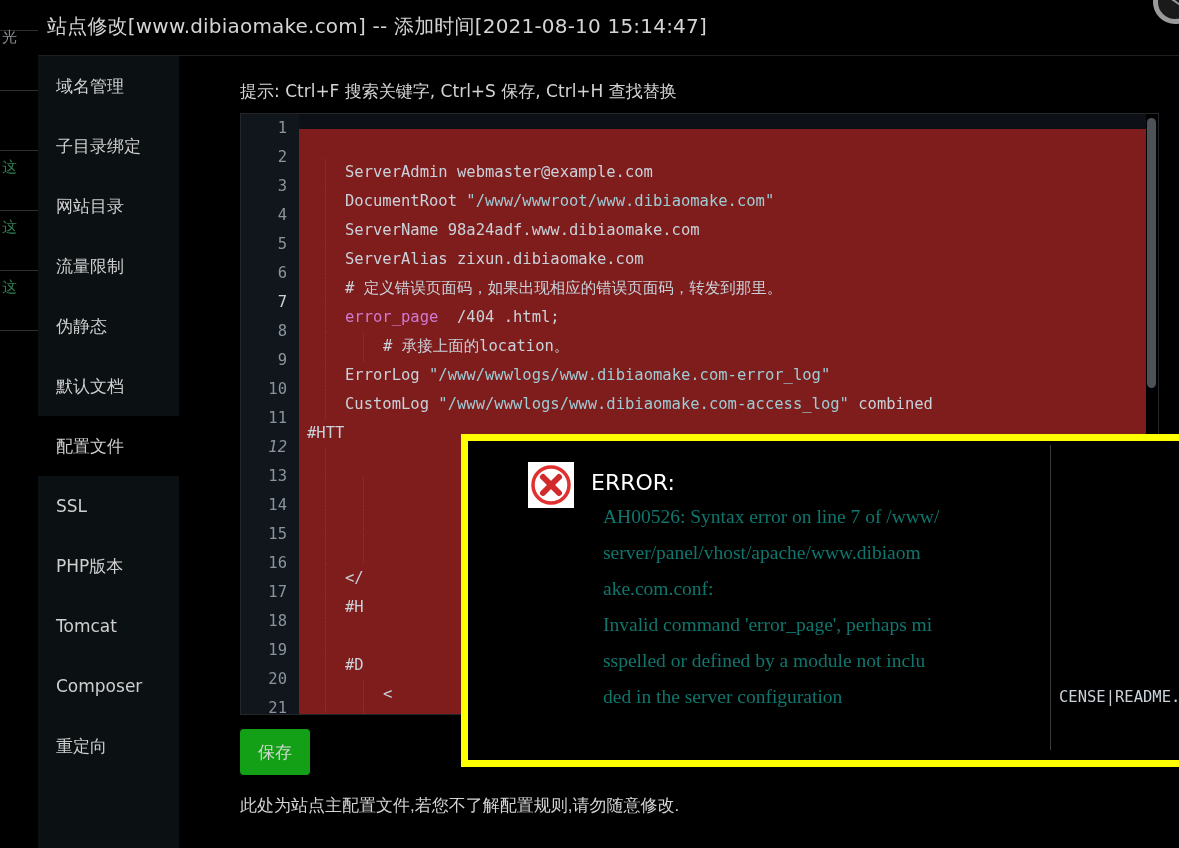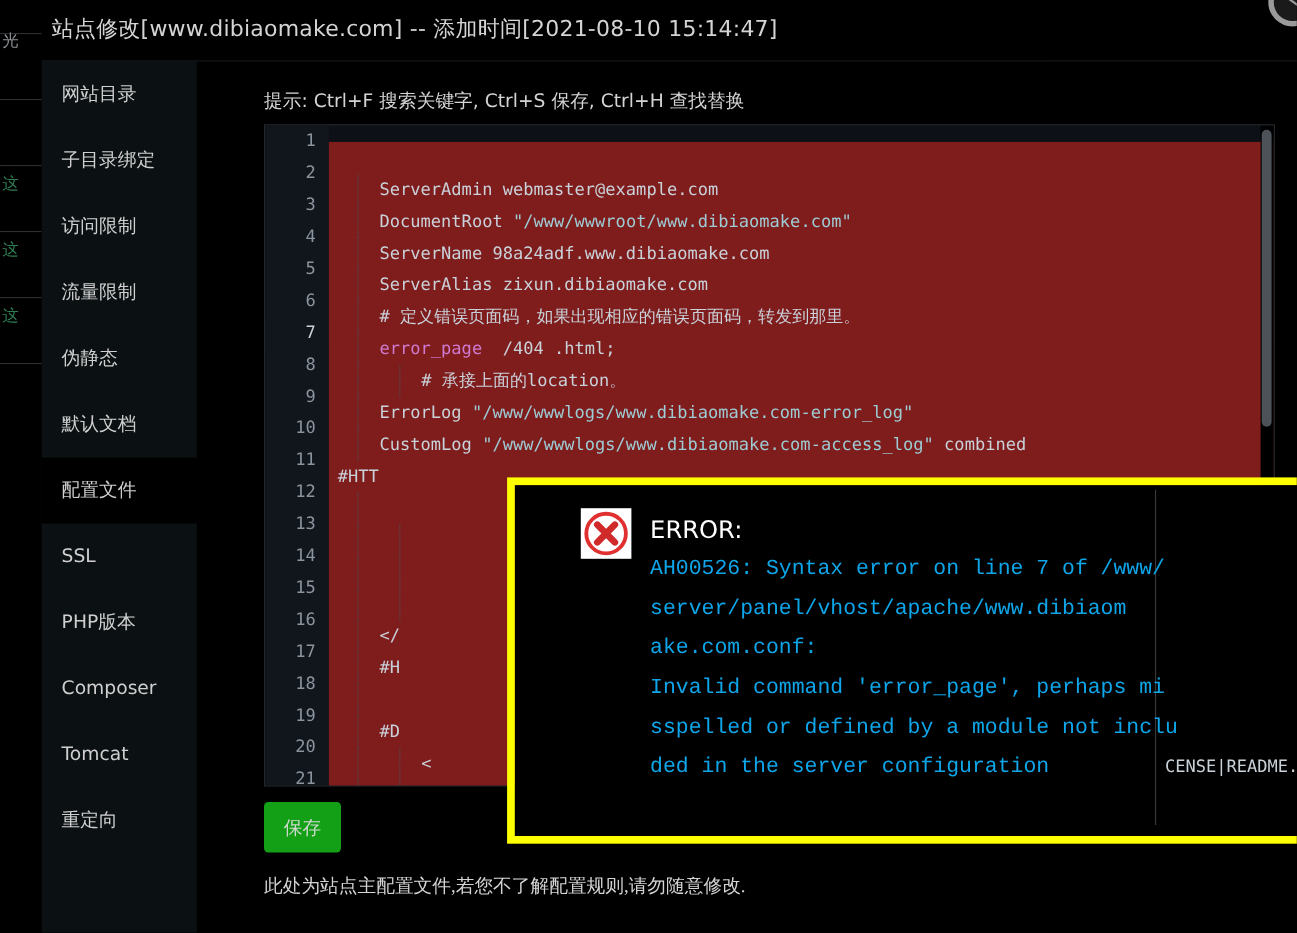--- a/index.html
+++ b/index.html
@@ -238,23 +238,24 @@
     white-space: nowrap;
   }
   .err-body {
     position: absolute;
     left: 81px; top: 54px;
     width: 450px;
   }
   .err-line {
     font-size: 19.5px;
     line-height: 36px;
-    color: #0ea5e9;
-    font-family: Liberation Mono, monospace;
-    white-space: nowrap;
+    color: #0f766e;
+    font-family: Liberation Serif, serif;
+    white-space: nowrap;
+    margin-left: 12px;
   }
 
   
   .btn-save {
     position: absolute;
     left: 61px; top: 673px;
     width: 70px; height: 46px;
     background: #13a016;
     border: none;
     border-radius: 4px;
@@ -262,21 +263,21 @@
     font-size: 17px;
     font-family: "DejaVu Sans", sans-serif;
     cursor: pointer;
     padding: 0;
   }
   .footnote {
     position: absolute;
     left: 61px; top: 738px;
     font-size: 17px;
     color: #d4d4d4;
-    font-family: Liberation Serif, serif;
+    font-family: Liberation Sans, sans-serif;
     white-space: nowrap;
   }
 </style>
 </head>
 <body>
 
 <div id="root">
 
   <div class="bg-strip">
     <div class="bg-row" style="top:-2px"></div>
@@ -293,31 +294,31 @@
   </div>
 
   <div class="win">
 
     <div class="win-title">
       <span>站点修改[www.dibiaomake.com] -- 添加时间[2021-08-10 15:14:47]</span>
       <div class="title-corner-icon"></div>
     </div>
 
     <div class="sidebar" id="sidebar">
+        <div class="side-item"><span>域名管理</span></div>
+        <div class="side-item"><span>子目录绑定</span></div>
         <div class="side-item"><span>网站目录</span></div>
-        <div class="side-item"><span>子目录绑定</span></div>
-        <div class="side-item"><span>访问限制</span></div>
         <div class="side-item"><span>流量限制</span></div>
         <div class="side-item"><span>伪静态</span></div>
         <div class="side-item"><span>默认文档</span></div>
         <div class="side-item active"><span>配置文件</span></div>
         <div class="side-item"><span>SSL</span></div>
         <div class="side-item"><span>PHP版本</span></div>
+        <div class="side-item"><span>Tomcat</span></div>
         <div class="side-item"><span>Composer</span></div>
-        <div class="side-item"><span>Tomcat</span></div>
         <div class="side-item"><span>重定向</span></div>
       </div>
 
     <div class="main">
 
       <div class="hint">提示: Ctrl+F 搜索关键字, Ctrl+S 保存, Ctrl+H 查找替换</div>
 
       <div class="editor">
         <div class="rowhl" id="rowhl" style="top: 174px;"></div>
         <div class="gutter"></div>
@@ -326,21 +327,21 @@
             <div class="ln" style="top: 29px;">2</div>
             <div class="ln" style="top: 58px;">3</div>
             <div class="ln" style="top: 87px;">4</div>
             <div class="ln" style="top: 116px;">5</div>
             <div class="ln" style="top: 145px;">6</div>
             <div class="ln act" style="top: 174px;">7</div>
             <div class="ln" style="top: 203px;">8</div>
             <div class="ln" style="top: 232px;">9</div>
             <div class="ln" style="top: 261px;">10</div>
             <div class="ln" style="top: 290px;">11</div>
-            <div class="ln" style="top: 319px;">12</div>
+            <div class="ln" style="top: 319px; font-style: italic;">12</div>
             <div class="ln" style="top: 348px;">13</div>
             <div class="ln" style="top: 377px;">14</div>
             <div class="ln" style="top: 406px;">15</div>
             <div class="ln" style="top: 435px;">16</div>
             <div class="ln" style="top: 464px;">17</div>
             <div class="ln" style="top: 493px;">18</div>
             <div class="ln" style="top: 522px;">19</div>
             <div class="ln" style="top: 551px;">20</div>
             <div class="ln" style="top: 580px;">21</div>
           </div>

